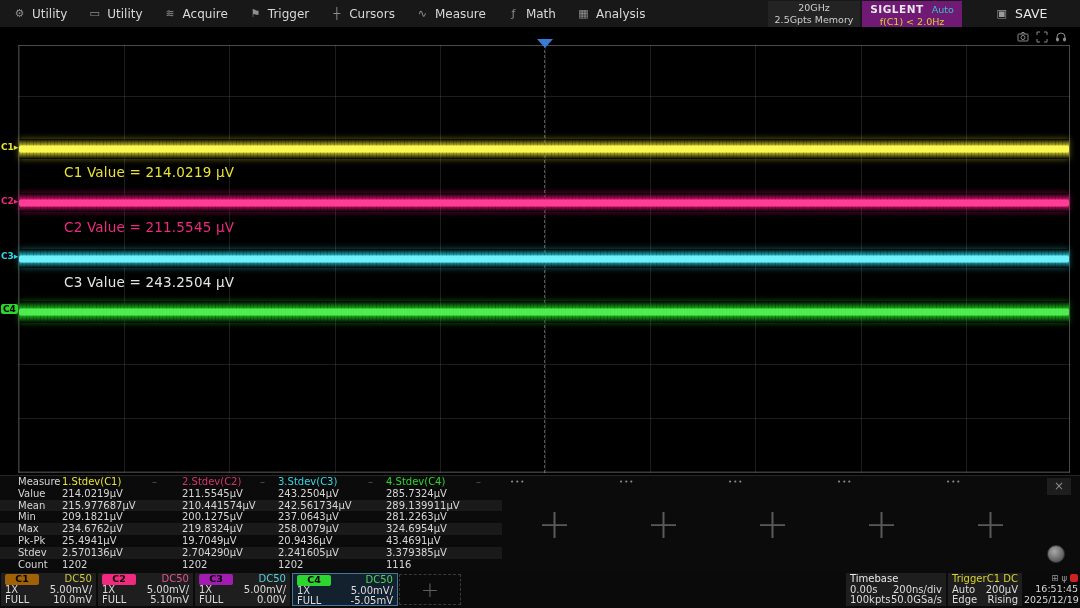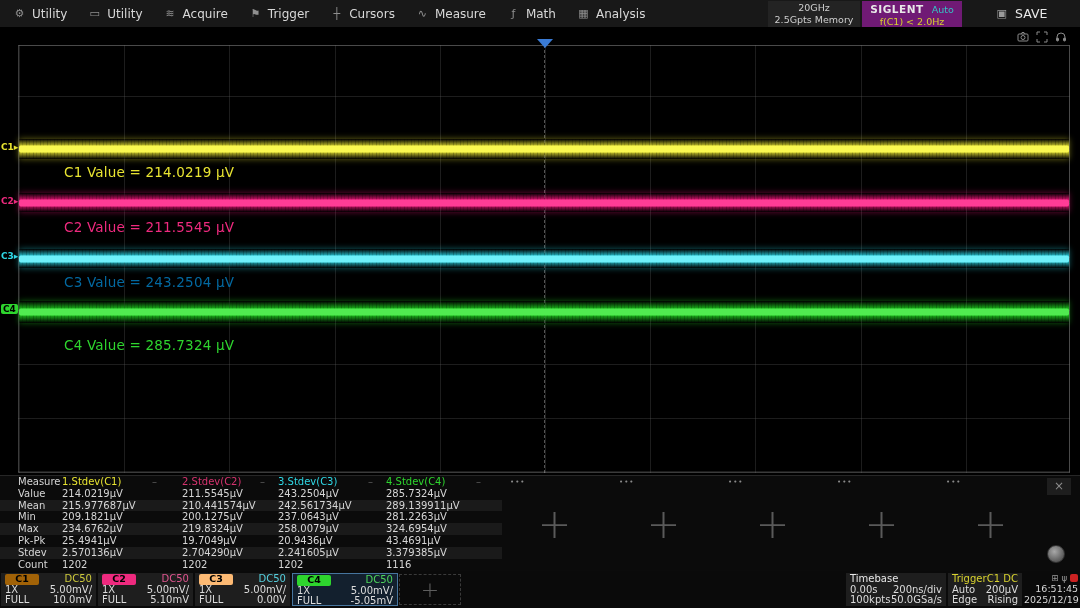--- a/index.html
+++ b/index.html
@@ -63,21 +63,21 @@
 
   .chmark { position:absolute; left:1px; font-size:9px; font-weight:bold; }
   .chmark.m1 { top:114px; color:#e8e431; }
   .chmark.m2 { top:168px; color:#ef2a7f; }
   .chmark.m3 { top:223px; color:#2fd8e6; }
   .chmark.m4 { top:276px; color:#000; background:#2ed52e; padding:0 2px; border-radius:2px; }
 
   .vlabel { position:absolute; left:64px; font-size:13.5px; letter-spacing:.2px; }
   .vlabel.v1 { top:136px; color:#e8e431; }
   .vlabel.v2 { top:191px; color:#ef2a7f; }
-  .vlabel.v3 { top:246px; color:#0369a1; }
+  .vlabel.v3 { top:246px; color:#e5e5e5; }
   .vlabel.v4 { top:309px; color:#2ed52e; }
 
   
   .mpanel { position:absolute; left:0; top:475px; width:1080px; height:96px; background:#0b0b0b;
             border-top:1px solid #262626; font-size:10px; color:#d6d6d6; }
   .mrow { position:relative; height:11.8px; line-height:11.8px; }
   .mrow.striped::before { content:""; position:absolute; left:0; top:0; width:502px; height:100%; background:#1a1a1a; }
   .mrow span { position:absolute; white-space:nowrap; }
   .mlabel { left:18px; }
   .mc0 { left:62px; } .mc1 { left:170px;margin-left:12px; } .mc2 { left:278px; } .mc3 { left:386px; }
@@ -96,21 +96,21 @@
   
   .footer { position:absolute; left:0; top:571px; width:1080px; height:37px; background:#0a0a0a; }
   .fbox { position:absolute; top:2px; height:33px; background:#1e1e1e; padding:1px 4px 0 4px;
           font-size:10px; color:#dcdcdc; }
   .frow { display:flex; justify-content:space-between; line-height:10.6px; }
   .chbox { width:95px; }
   .chbox.sel { background:#13202e; border:1px solid #46759e; }
   .chtag { display:inline-block; min-width:34px; text-align:center; font-weight:bold; color:#000;
            border-radius:2px; font-size:9.5px; line-height:10px; }
   .tag-c1 { background:#a16207; } .tag-c2 { background:#ef2a7f; }
-  .tag-c3 { background:#fdba74; } .tag-c4 { background:#2ed52e; }
+  .tag-c3 { background:#a21caf; } .tag-c4 { background:#2ed52e; }
   .cpl-c1 { color:#cdc93a; } .cpl-c2 { color:#e0558f; } .cpl-c3 { color:#55cfdd; } .cpl-c4 { color:#4ed55c; }
   .addch { position:absolute; left:399px; top:3px; width:62px; height:31px; border:1px dashed #3a3a3a;
            color:#5f5f5f; font-size:22px; font-weight:200; display:flex; align-items:center; justify-content:center; }
   .tbbox { left:846px; width:100px; }
   .trbox { left:948px; width:74px; }
   .tb-title { color:#e8e8e8; }
   .tr-y { color:#d8d22e; }
   .clock { position:absolute; left:1024px; top:2px; width:54px; text-align:right;
            color:#d8d8d8; font-size:9.5px; line-height:11px; }
   .clock .ic-row { display:flex; justify-content:flex-end; gap:3px; color:#9a9a9a; font-size:8.5px; height:10px; }
@@ -209,21 +209,20 @@
     </div>
 
   <span class="chmark m1">C1▸</span>
   <span class="chmark m2">C2▸</span>
   <span class="chmark m3">C3▸</span>
   <span class="chmark m4">C4</span>
 
   <span class="vlabel v1">C1 Value = 214.0219 μV</span>
   <span class="vlabel v2">C2 Value = 211.5545 μV</span>
   <span class="vlabel v3">C3 Value = 243.2504 μV</span>
-  <span class="vlabel v4">C4 Value = 285.7324 μV</span>
 </div>
 
 <div class="mpanel">
   <div class="mrow">
     <span class="mlabel">Measure</span>
     <span class="mc0 t-c1">1.Stdev(C1)</span>
     <span class="mc1 t-c2">2.Stdev(C2)</span>
     <span class="mc2 t-c3">3.Stdev(C3)</span>
     <span class="mc3 t-c4">4.Stdev(C4)</span>
     <span class="msep s0">–</span>

